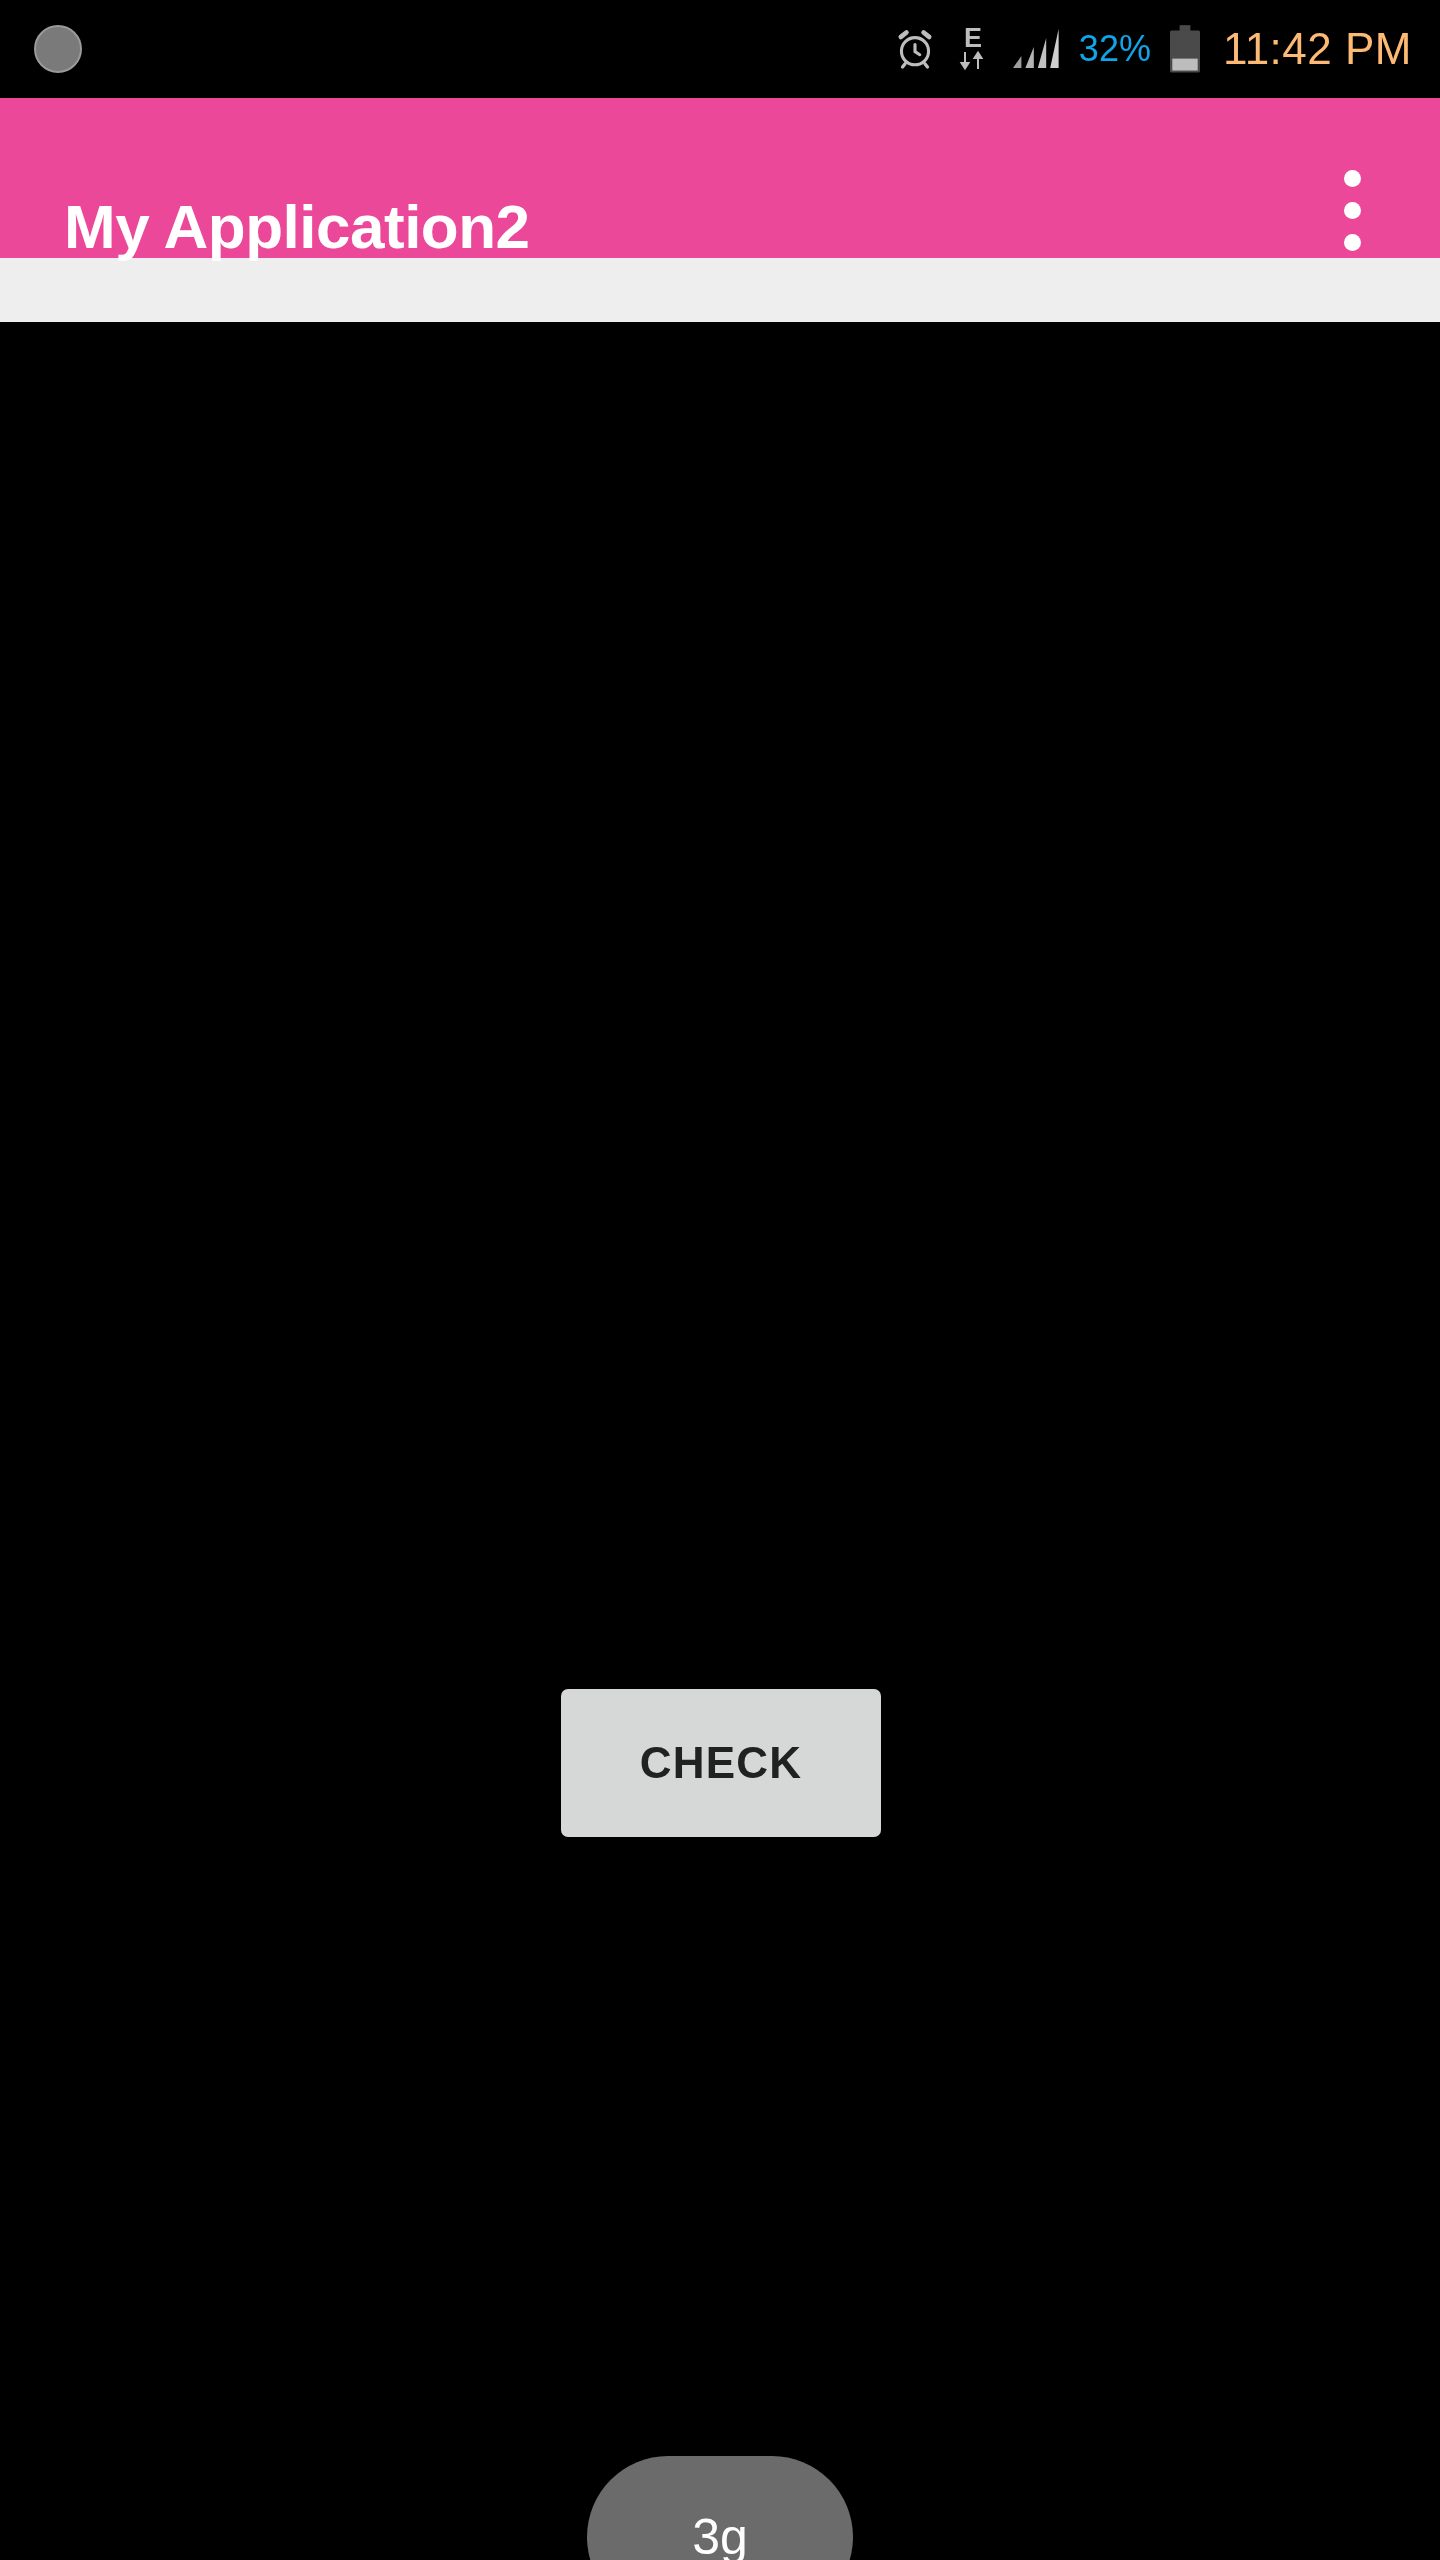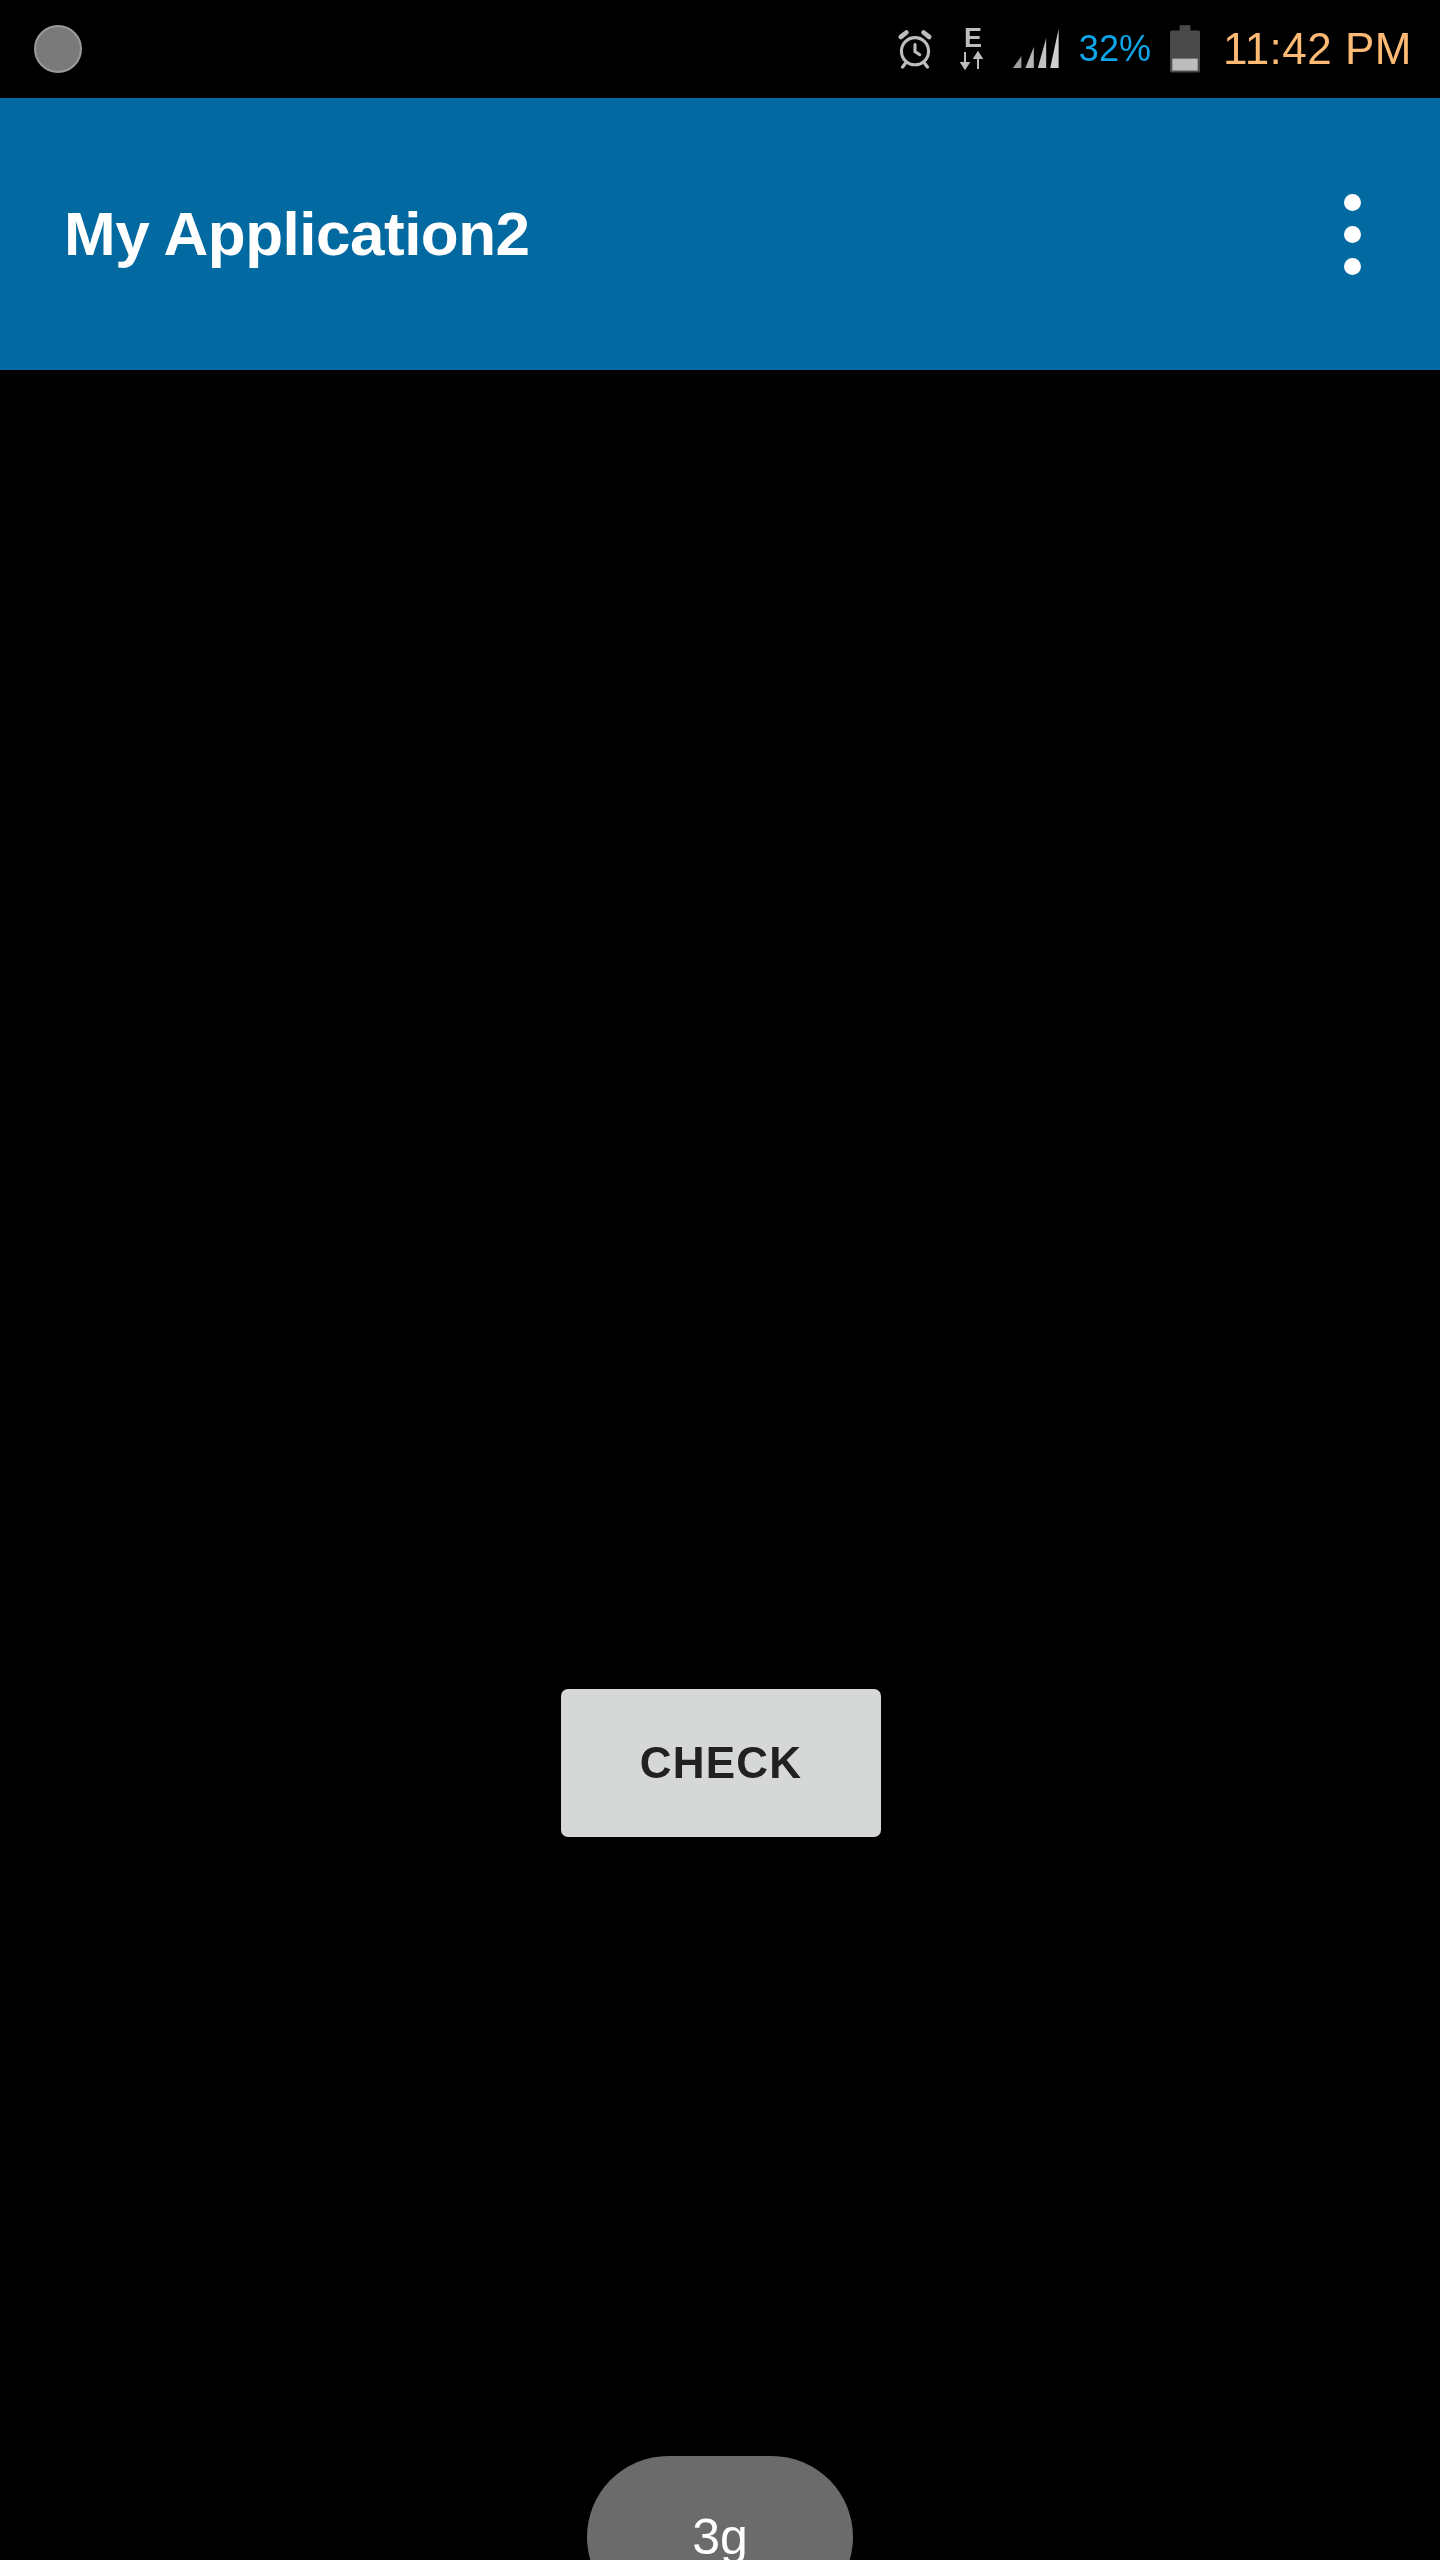--- a/index.html
+++ b/index.html
@@ -44,23 +44,23 @@
   }
   .battery-icon{ display:block; width:36px; height:50px; }
   .clock{
     color:#fdba74; font-size:44px; font-weight:400;
     line-height:1; letter-spacing:0.5px; margin-left:4px;
   }
 
   
   .toolbar{
     position:absolute; top:98px; left:0;
-    width:1440px; height:272px;
-    background:#0369a1;
-    display:flex; align-items:center;
+    width:1440px; height:160px;
+    background:#ec4899;
+    display:flex; align-items:flex-end;
     padding:0 40px 0 64px;
     z-index:5;
   }
   .toolbar-title{
     color:#ffffff; font-size:62px; font-weight:bold;
     letter-spacing:-0.5px; line-height:1; flex:1 1 auto;
   }
   .overflow-menu{
     width:96px; height:96px;
     display:flex; flex-direction:column;

